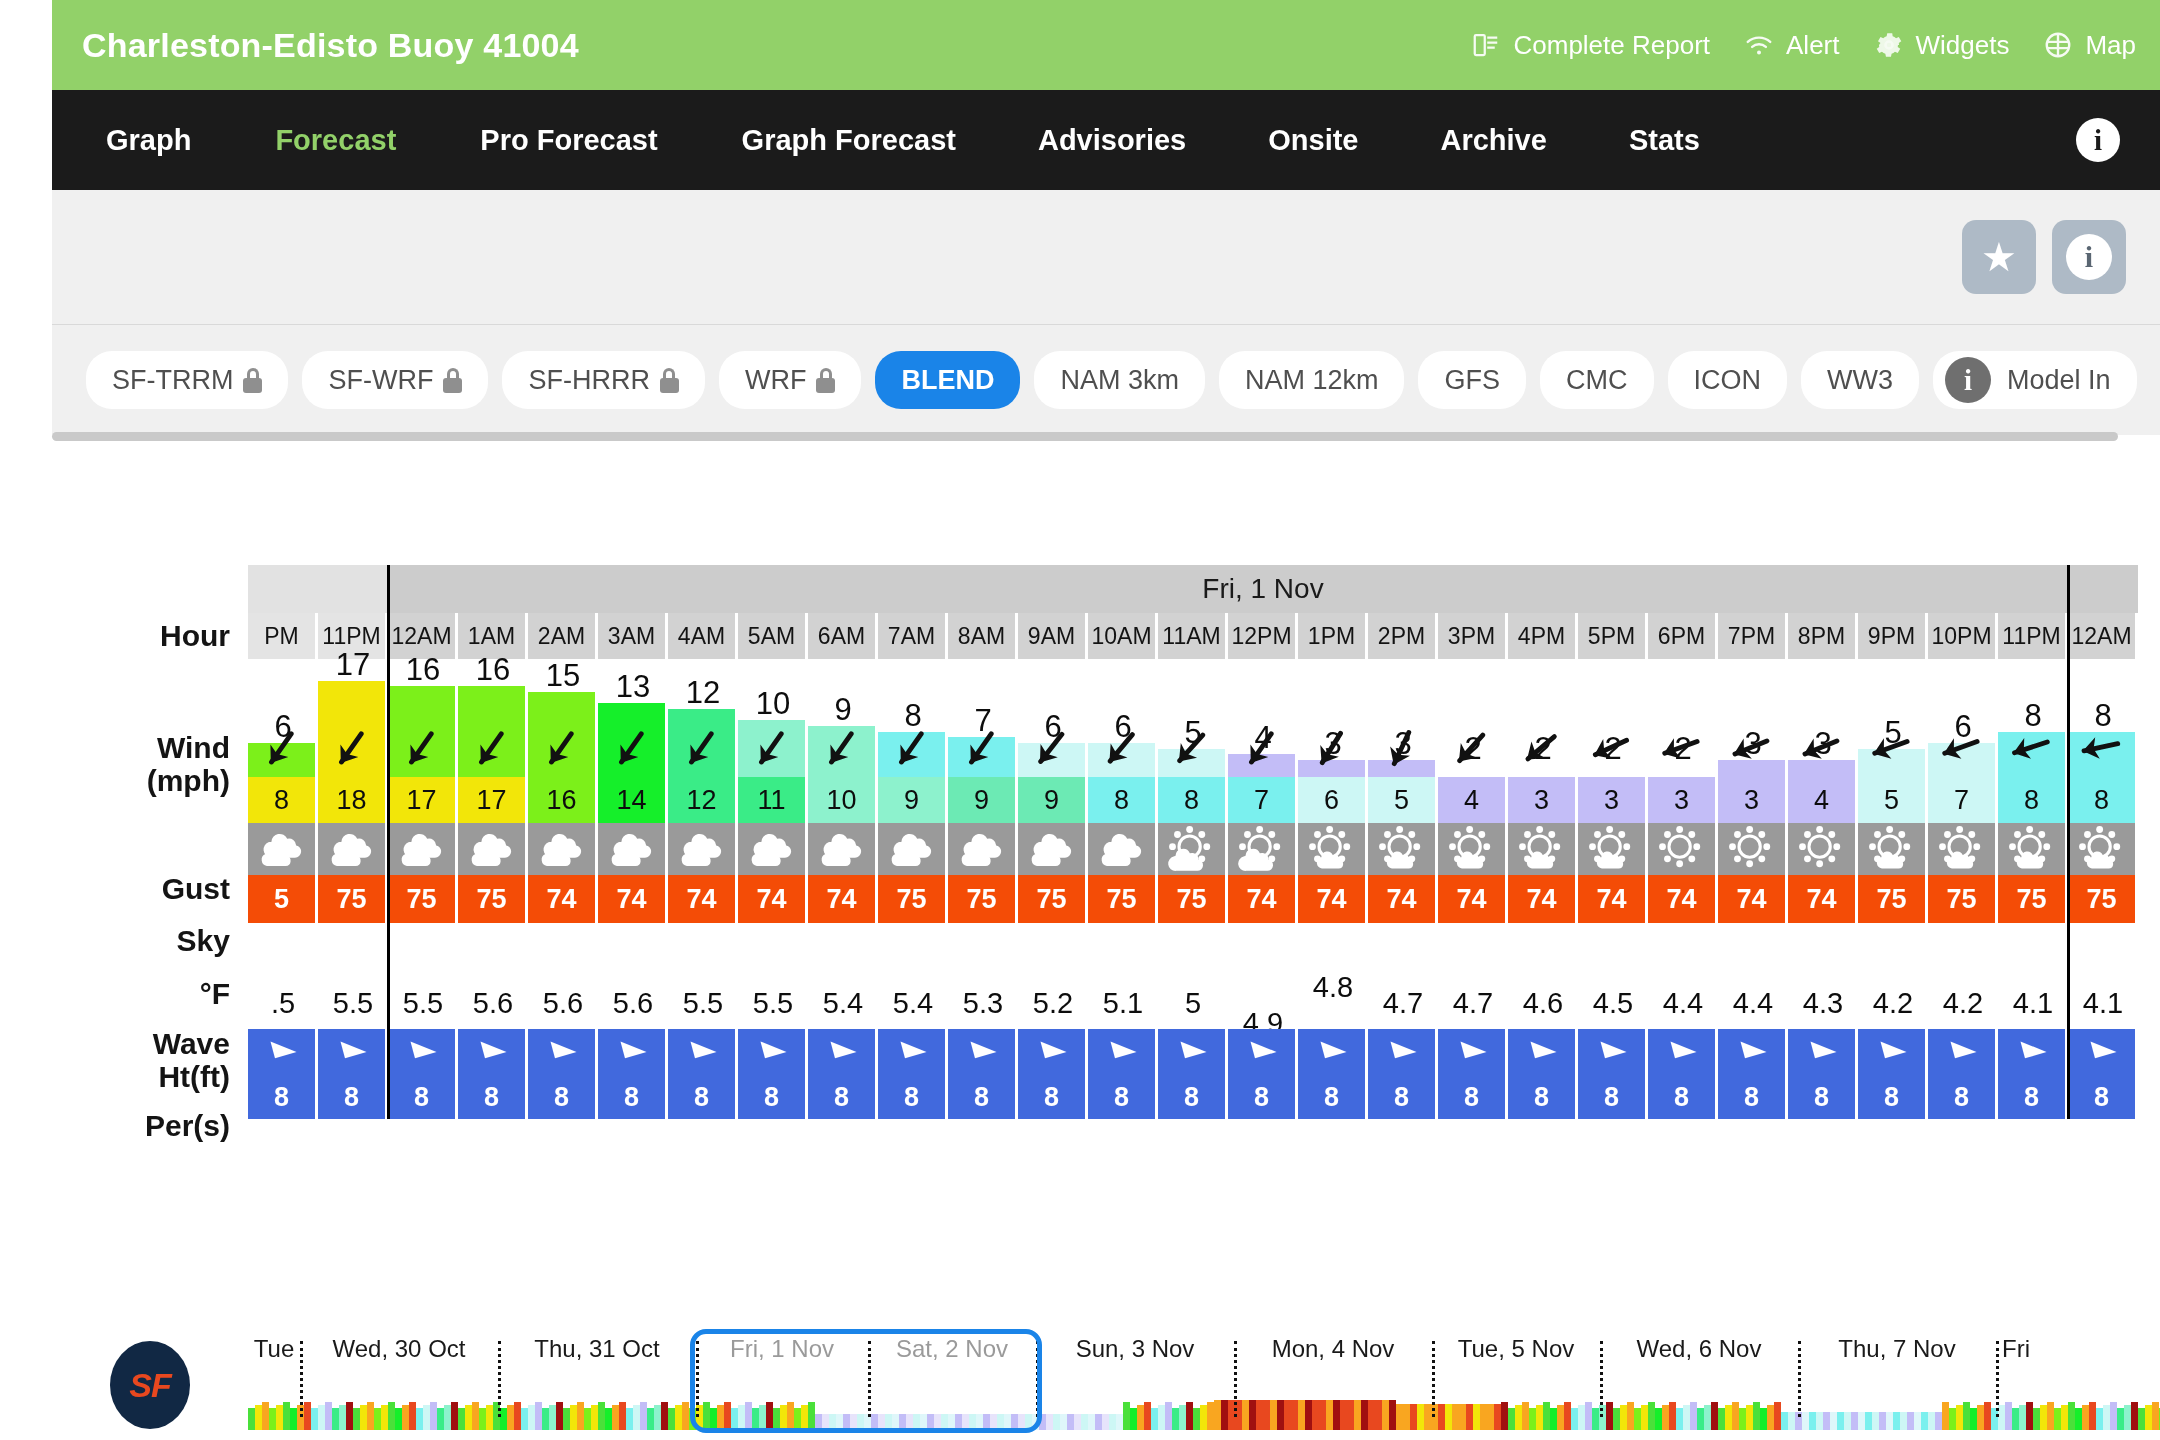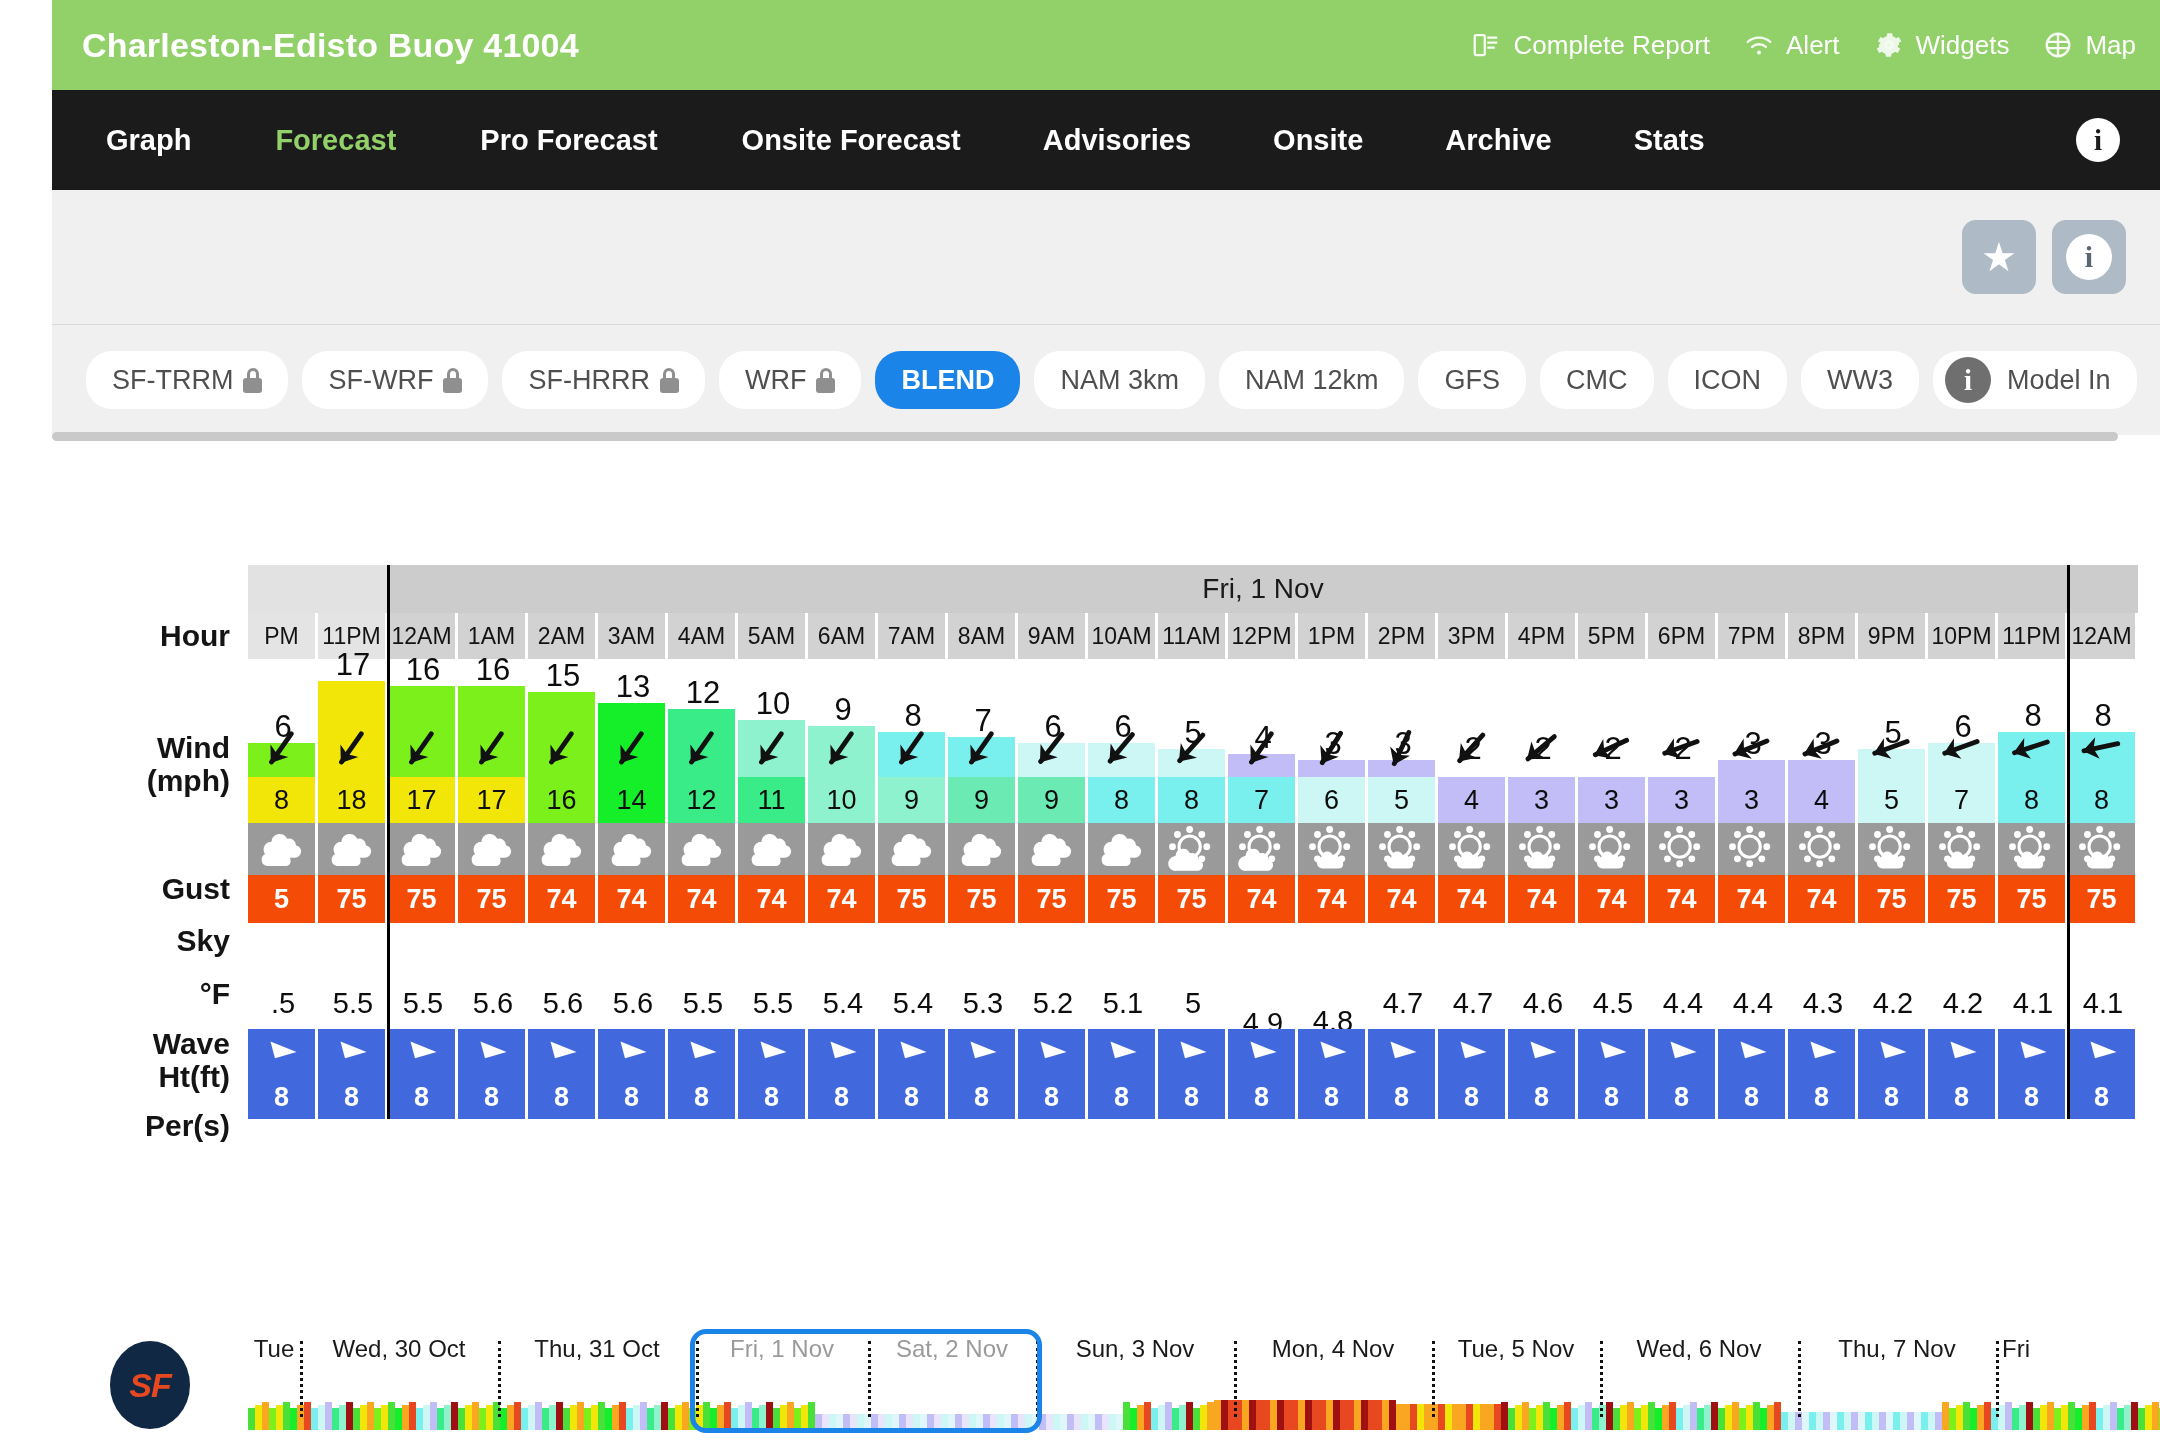--- a/index.html
+++ b/index.html
@@ -203,21 +203,21 @@
         </svg>
         <span>Map</span>
       </div>
     </div>
   </div>
 
   <div class="navbar">
     <div class="navitem" style="margin-left:26px;">Graph</div>
     <div class="navitem active" style="margin-left:84px;">Forecast</div>
     <div class="navitem" style="margin-left:84px;">Pro Forecast</div>
-    <div class="navitem" style="margin-left:84px;">Onsite Forecast</div>
+    <div class="navitem" style="margin-left:84px;">Graph Forecast</div>
     <div class="navitem" style="margin-left:82px;">Advisories</div>
     <div class="navitem" style="margin-left:82px;">Onsite</div>
     <div class="navitem" style="margin-left:82px;">Archive</div>
     <div class="navitem" style="margin-left:82px;">Stats</div>
     <div class="nav-info">i</div>
   </div>
 
   <div class="togglerow">
     <div class="right-group">
       <div class="sqbtn">
@@ -698,21 +698,21 @@
             <circle cx="20.0" cy="34.5" r="2.9" fill="#fff"></circle>
             <circle cx="9.7" cy="30.3" r="2.9" fill="#fff"></circle>
             <circle cx="5.5" cy="20.0" r="2.9" fill="#fff"></circle>
             <circle cx="9.7" cy="9.7" r="2.9" fill="#fff"></circle>
             <circle cx="20.0" cy="5.5" r="2.9" fill="#fff"></circle>
             <circle cx="30.3" cy="9.7" r="2.9" fill="#fff"></circle>
             <path d="M13 29a5 5 0 019.6-1.9A4.3 4.3 0 0128.5 31a3.8 3.8 0 01-.8 7.5H13.4A4.9 4.9 0 0112 29.2z" fill="#fff"></path>
           </svg>
         </div>
         <div class="tempcell" style="left: 1050px; top: 310px;">74</div>
-        <div class="wavenum" style="left: 1050px; top: 440px;">4.8</div>
+        <div class="wavenum" style="left: 1050px; top: 406px;">4.8</div>
         <div class="wavecell" style="left: 1050px; top: 464px;">
           <svg width="34" height="26" viewBox="0 0 34 26" style="transform:rotate(16deg)">
             <path d="M3 6 L31 9 L12 21 Z" fill="#fff"></path>
           </svg>
         </div>
         <div class="percell" style="left: 1050px; top: 510px;">8</div>
         <div class="hourcell" style="left: 1120px;">2PM</div>
         <div class="windnum" style="left: 1120px; top: 161px;">3</div>
         <div class="windbar" style="left: 1120px; top: 195px; height: 17px; background: rgb(195, 189, 247);"></div>
         <div class="arrow" style="left: 1120px; top: 152px;">

